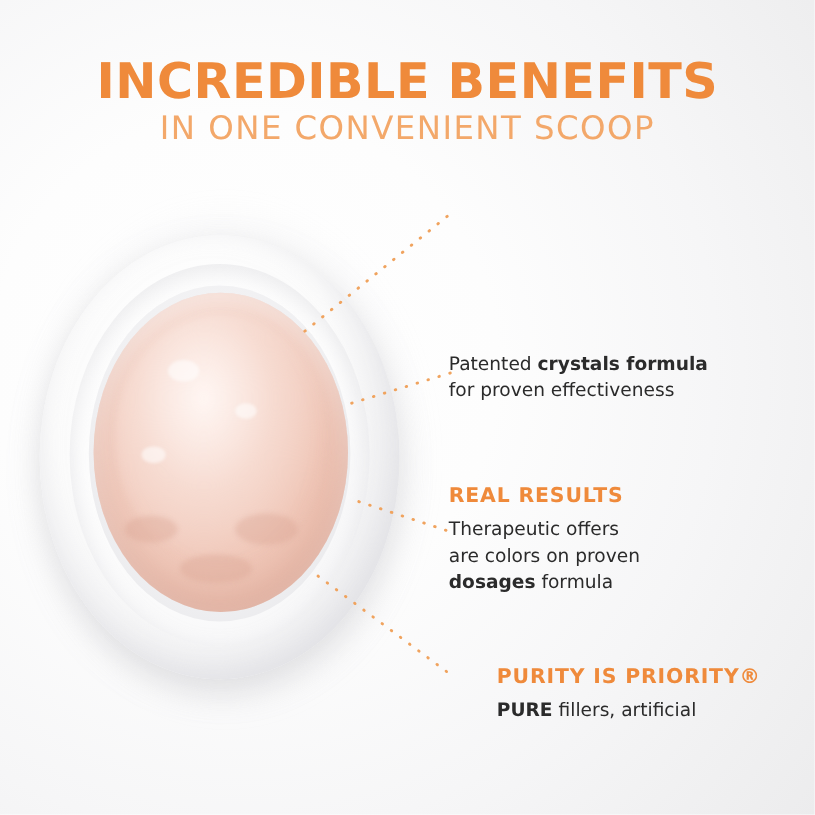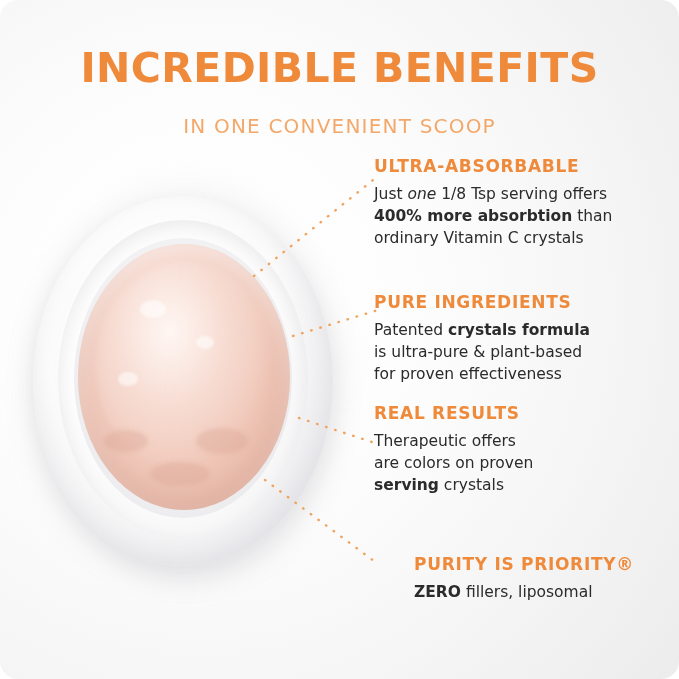--- a/index.html
+++ b/index.html
@@ -12,46 +12,44 @@
     font-family: "DejaVu Sans", sans-serif;
     background: #ffffff;
     overflow: hidden;
   }
   #stage {
     position: relative;
     width: 679px;
     height: 679px;
     background: radial-gradient(circle at 30% 45%, #ffffff 0%, #fdfdfd 35%, #f6f6f7 65%, #ececed 100%);
     overflow: hidden;
-    border-radius: 18px;
   }
 
   
   .heading {
     position: absolute;
     left: 0;
     width: 679px;
     text-align: center;
     color: #f08a3c;
   }
   .heading-line1 {
     top: 44px;
     font-size: 41px;
     font-weight: bold;
     letter-spacing: 0.4px;
     color: #ef8a3b;
     font-family: "DejaVu Sans", sans-serif;
   }
   .heading-line2 {
     top: 92px;
-    font-size: 20px;
+    font-size: 27px;
     font-weight: normal;
     letter-spacing: 1.2px;
     color: #f3a86a;
-    margin-top: 22px;
   }
 
   
   .bowl-shadow {
     position: absolute;
     left: 18px;
     top: 168px;
     width: 340px;
     height: 430px;
     border-radius: 50%;
@@ -194,47 +192,37 @@
     <svg width="86" height="34" viewBox="0 0 86 34">
       <path d="M3 4 L82 30" stroke="#f0a35e" stroke-width="2.4" stroke-linecap="round" stroke-dasharray="0.5 9" fill="none"></path>
     </svg>
   </div>
   <div class="leader" style="left:262px; top:476px; width:120px; height:94px;">
     <svg width="120" height="94" viewBox="0 0 120 94">
       <path d="M3 4 L116 88" stroke="#f0a35e" stroke-width="2.4" stroke-linecap="round" stroke-dasharray="0.5 9" fill="none"></path>
     </svg>
   </div>
 
-  <div class="callout" id="callout-1">
-    <div class="callout-title">ULTRA-ABSORBABLE</div>
-    <div class="callout-body">
-      <div><span>Just </span><i>one</i><span> 1/8 Tsp serving offers</span></div>
-      <div><b>400% more absorbtion</b><span> than</span></div>
-      <div><span>ordinary Vitamin C crystals</span></div>
-    </div>
-  </div>
 
   <div class="callout" id="callout-2">
-    <div class="callout-title">PURE INGREDIENTS</div>
     <div class="callout-body">
       <div><span>Patented </span><b>crystals formula</b></div>
-      <div><span>is ultra-pure &amp; plant-based</span></div>
       <div><span>for proven effectiveness</span></div>
     </div>
   </div>
 
   <div class="callout" id="callout-3">
     <div class="callout-title">REAL RESULTS</div>
     <div class="callout-body">
       <div><span>Therapeutic offers</span></div>
       <div><span>are colors on proven</span></div>
-      <div><b>serving</b><span> crystals</span></div>
+      <div><b>dosages</b><span> formula</span></div>
     </div>
   </div>
 
   <div class="callout" id="callout-4">
     <div class="callout-title">PURITY IS PRIORITY®</div>
     <div class="callout-body">
-      <div><b>ZERO</b><span> fillers, liposomal</span></div>
+      <div><b>PURE</b><span> fillers, artificial</span></div>
     </div>
   </div>
 
 </div>
 
 </body></html>

